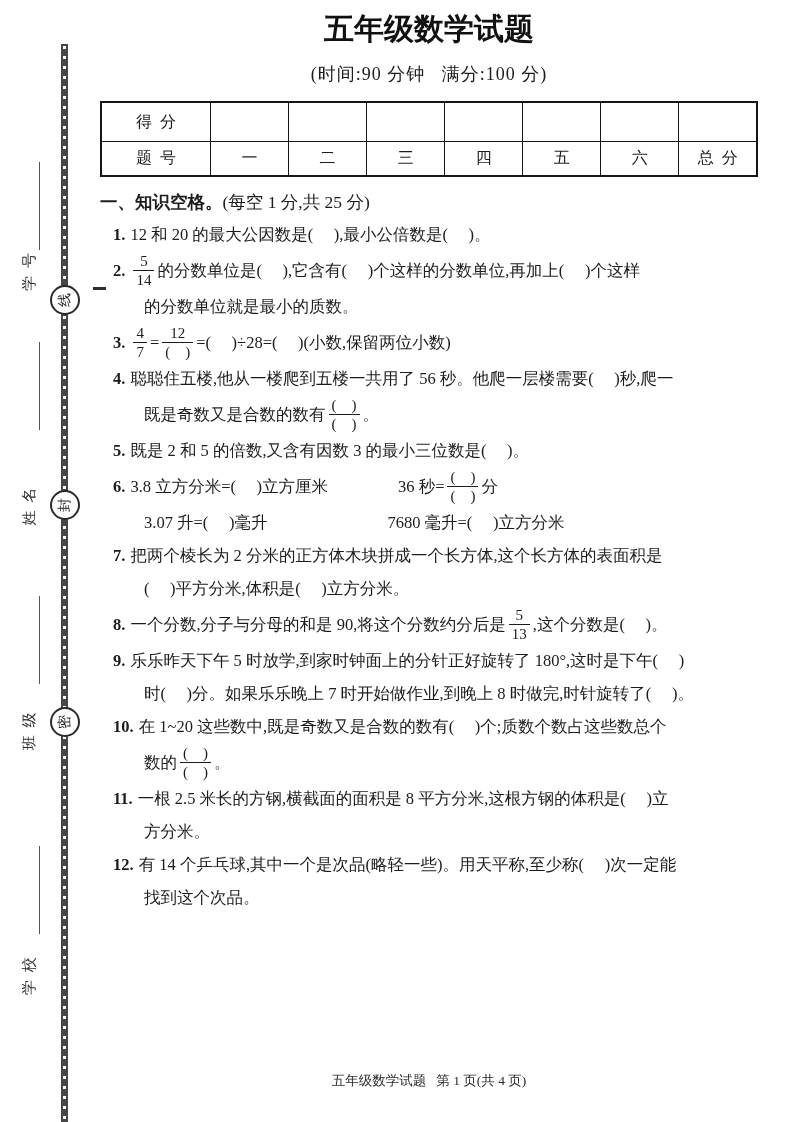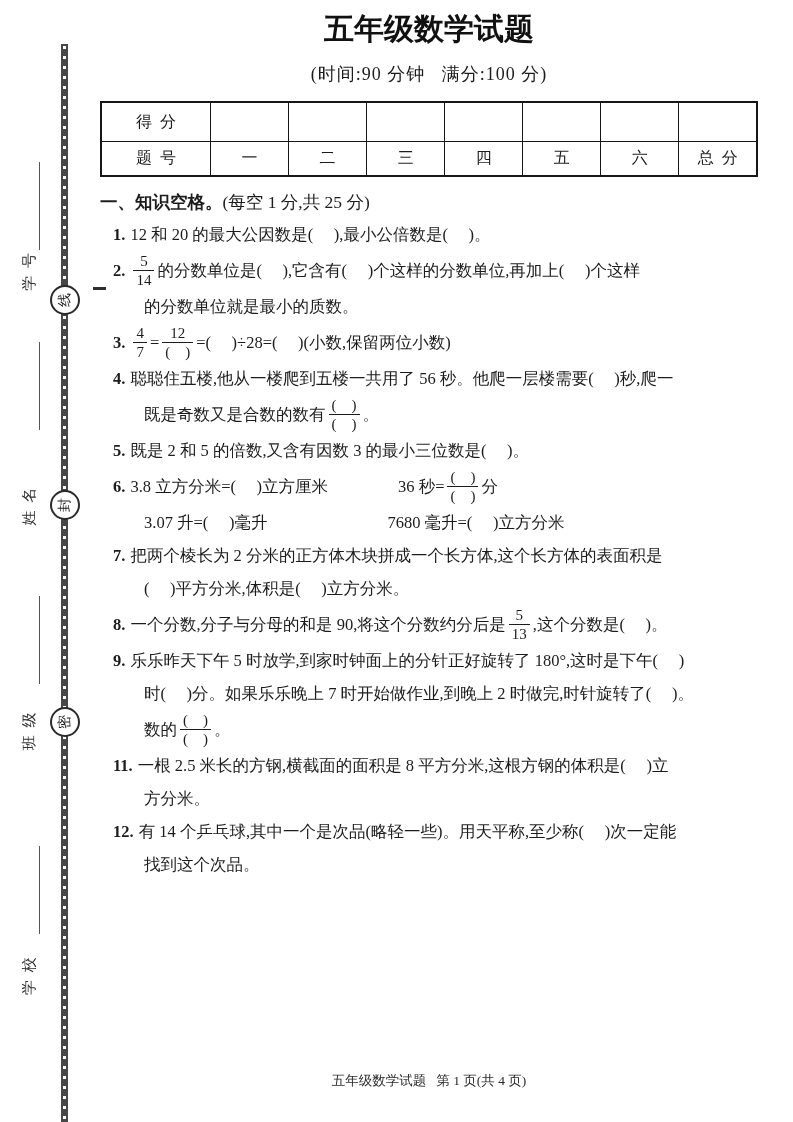--- a/index.html
+++ b/index.html
@@ -155,23 +155,24 @@
         </div>
         <div class="q">
           <div class="qline"><span class="qnum">7.</span><span class="qtext">把两个棱长为 2 分米的正方体木块拼成一个长方体,这个长方体的表面积是</span></div>
           <div class="qline cont"><span class="qtext">(     )平方分米,体积是(     )立方分米。</span></div>
         </div>
         <div class="q">
           <div class="qline"><span class="qnum">8.</span><span class="qtext">一个分数,分子与分母的和是 90,将这个分数约分后是</span><span class="frac"><span class="num">5</span><span class="den">13</span></span><span class="qtext">,这个分数是(     )。</span></div>
         </div>
         <div class="q">
           <div class="qline"><span class="qnum">9.</span><span class="qtext">乐乐昨天下午 5 时放学,到家时钟面上的分针正好旋转了 180°,这时是下午(     )</span></div>
-          <div class="qline cont"><span class="qtext">时(     )分。如果乐乐晚上 7 时开始做作业,到晚上 2 时做完,时针旋转了(     )。</span></div>
+          <div class="qline cont"><span class="qtext">时(     )分。如果乐乐晚上 7 时开始做作业,到晚上 8 时做完,时针旋转了(     )。</span></div>
         </div>
         <div class="q">
+          <div class="qline"><span class="qnum">10.</span><span class="qtext">在 1~20 这些数中,既是奇数又是合数的数有(     )个;质数个数占这些数总个</span></div>
           <div class="qline cont"><span class="qtext">数的</span><span class="frac"><span class="num">(    )</span><span class="den">(    )</span></span><span class="qtext">。</span></div>
         </div>
         <div class="q">
           <div class="qline"><span class="qnum">11.</span><span class="qtext">一根 2.5 米长的方钢,横截面的面积是 8 平方分米,这根方钢的体积是(     )立</span></div>
           <div class="qline cont"><span class="qtext">方分米。</span></div>
         </div>
         <div class="q">
           <div class="qline"><span class="qnum">12.</span><span class="qtext">有 14 个乒乓球,其中一个是次品(略轻一些)。用天平称,至少称(     )次一定能</span></div>
           <div class="qline cont"><span class="qtext">找到这个次品。</span></div>
         </div>

